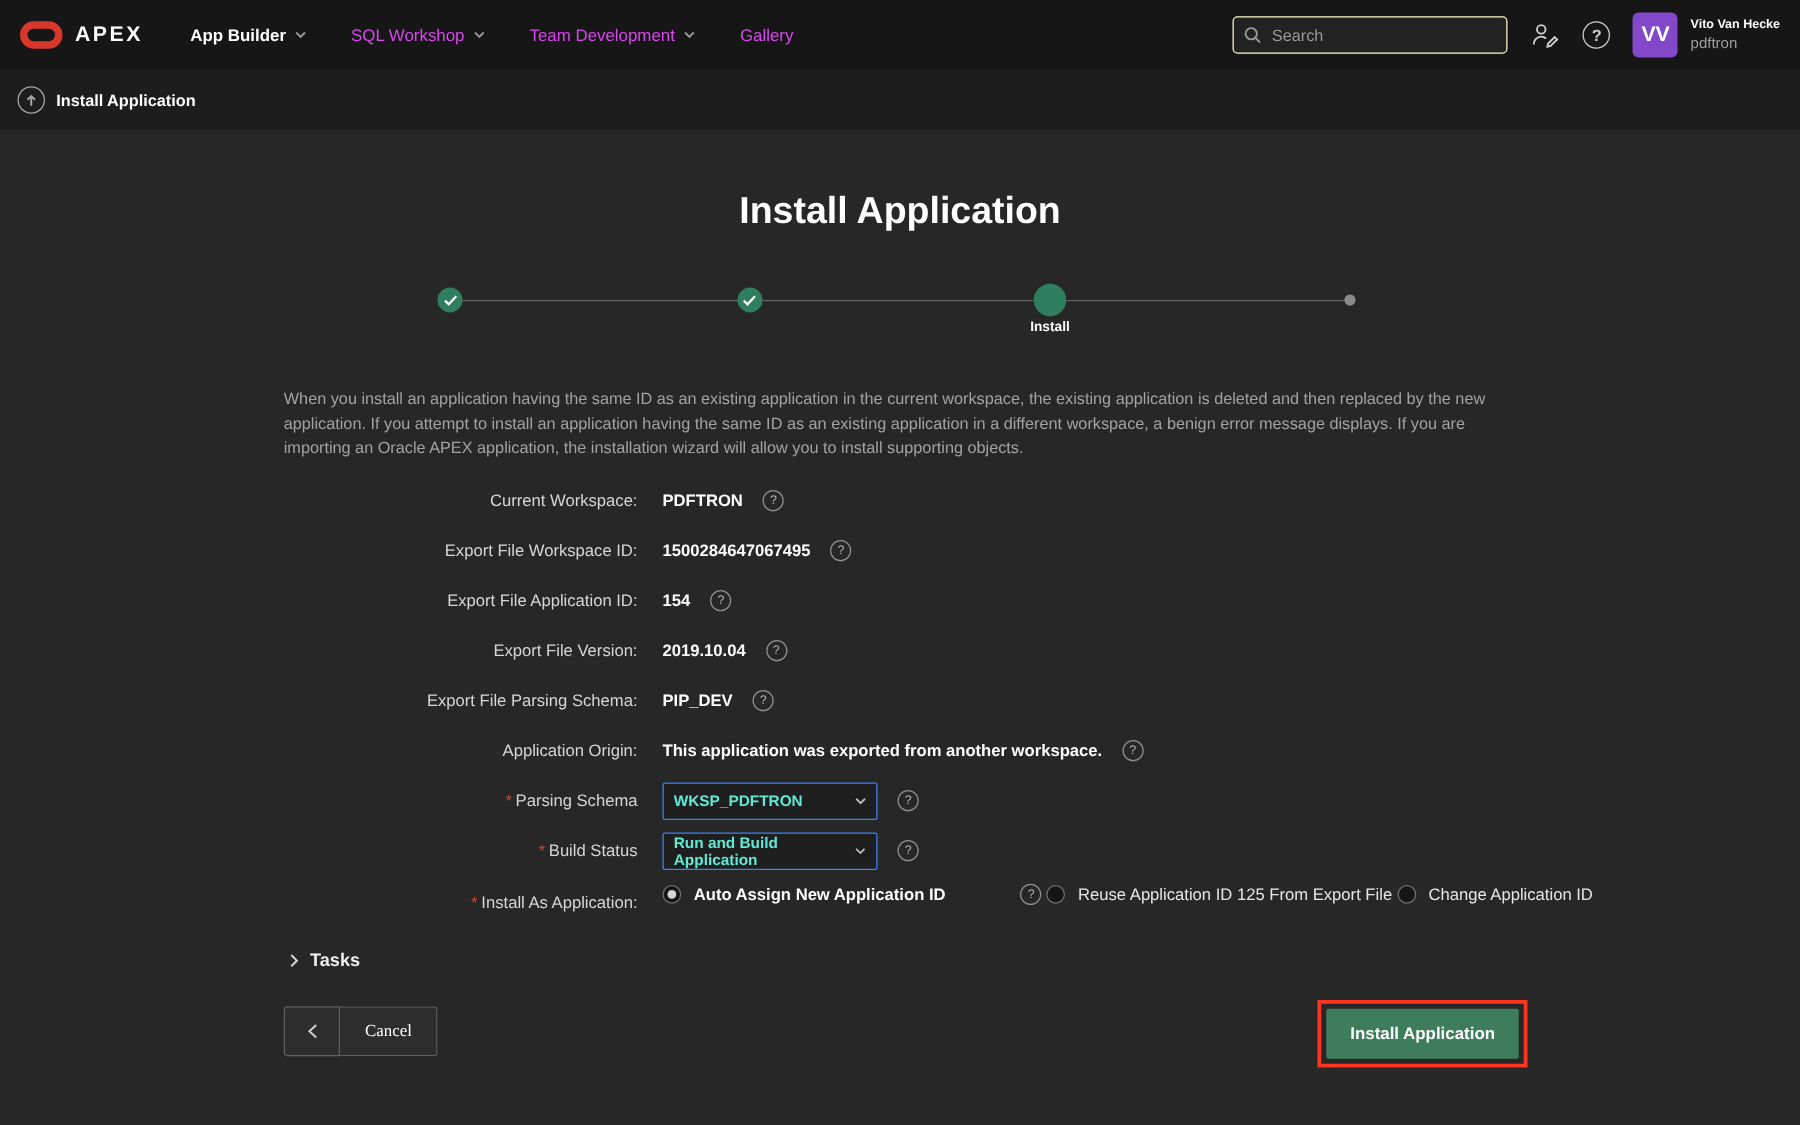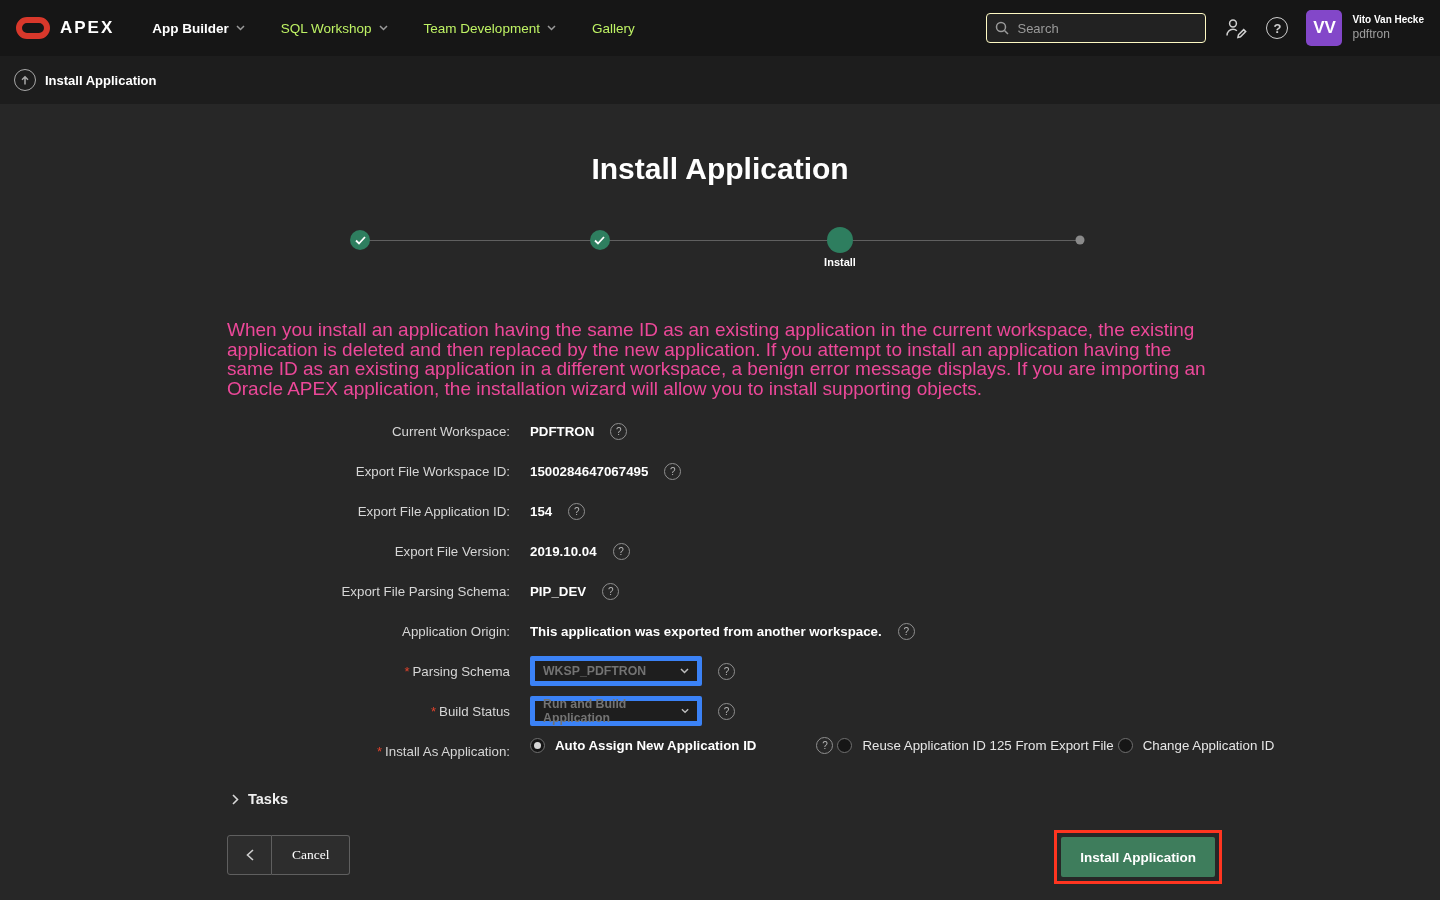--- a/index.html
+++ b/index.html
@@ -5,21 +5,21 @@
   *{box-sizing:border-box;}
   html,body{margin:0;padding:0;}
   body{width:1440px;height:900px;background:#272727;font-family:"Liberation Sans",sans-serif;color:#ededed;overflow:hidden;}
 
   
   .header{height:56px;background:#161616;display:flex;align-items:center;padding:0 16px;}
   .brand{display:flex;align-items:center;margin-right:20px;cursor:pointer;}
   .brand-logo{width:34px;height:22px;border:6px solid #d8382b;border-radius:12px;}
   .brand-name{font-size:17px;font-weight:bold;letter-spacing:2px;color:#fff;margin-left:10px;}
   .nav{display:flex;align-items:center;height:56px;}
-  .nav-item{display:flex;align-items:center;gap:7px;padding:0 18px;height:56px;font-size:13.5px;color:#bef264;cursor:pointer;}
+  .nav-item{display:flex;align-items:center;gap:7px;padding:0 18px;height:56px;font-size:13.5px;color:#d946ef;cursor:pointer;}
   .nav-item.active{color:#fff;font-weight:bold;}
   .search{margin-left:auto;width:220px;height:30px;background:#222;border:1px solid #fef9c3;border-radius:4px;display:flex;align-items:center;padding:0 8px;gap:6px;}
   .search input{flex:1;background:transparent;border:none;outline:none;color:#ddd;font-size:13px;font-family:inherit;min-width:0;}
   .search input::placeholder{color:#9a9a9a;}
   .hicon{margin-left:18px;display:flex;align-items:center;justify-content:center;cursor:pointer;}
   .help-circle{width:22px;height:22px;border:1.5px solid #cfcfcf;border-radius:50%;display:flex;align-items:center;justify-content:center;color:#cfcfcf;font-size:13px;font-weight:bold;}
   .help-circle::before{content:"?";}
   .avatar{width:36px;height:36px;background:#8347c9;border-radius:5px;display:flex;align-items:center;justify-content:center;font-weight:bold;font-size:17px;color:#fff;margin-left:18px;cursor:pointer;}
   .user-meta{margin-left:10px;line-height:1.25;}
   .user-name{font-size:10px;font-weight:bold;color:#fff;}
@@ -34,31 +34,31 @@
   .page-title{margin:46px 0 0;text-align:center;font-size:30px;line-height:38px;font-weight:bold;color:#fff;}
 
   .wizard{position:relative;width:720px;height:58px;margin:39px auto 0;}
   .track{position:absolute;top:13px;left:0;right:0;height:1px;background:#606060;}
   .node{position:absolute;top:13px;transform:translate(-50%,-50%);}
   .node.done{width:20px;height:20px;border-radius:50%;background:#2e7e5f;display:flex;align-items:center;justify-content:center;}
   .node.current{width:26px;height:26px;border-radius:50%;background:#2e7e5f;}
   .node.todo{width:9px;height:9px;border-radius:50%;background:#8a8a8a;}
   .step-label{position:absolute;left:66.667%;top:29px;transform:translateX(-50%);font-weight:bold;font-size:11px;color:#fff;}
 
-  .desc{width:990px;margin:35px 0 0 227px;font-size:19px;line-height:19.5px;color:#ec4899;}
+  .desc{width:990px;margin:24px 0 0 227px;font-size:13px;line-height:19.5px;color:#a3a3a3;}
 
   .form{margin-top:13px;}
   .row{display:flex;align-items:center;min-height:40px;}
   .lbl{flex:0 0 510px;text-align:right;font-size:13.3px;color:#d6d6d6;}
   .star{color:#e0432c;margin-right:3px;font-size:13px;}
   .star::before{content:"*";}
   .val{margin-left:20px;display:flex;align-items:center;font-size:13.3px;font-weight:bold;color:#fff;}
   .help{width:17px;height:17px;border:1px solid #8f8f8f;border-radius:50%;margin-left:16px;display:flex;align-items:center;justify-content:center;font-size:10px;color:#b5b5b5;font-weight:normal;flex:0 0 auto;cursor:pointer;}
   .help::before{content:"?";}
-  .select{width:172px;height:30px;background:#1e1e1e;border:5px solid #3b82f6;border-radius:2px;display:flex;align-items:center;justify-content:space-between;padding:0 8px;font-size:12.3px;font-weight:bold;color:#737373;cursor:pointer;}
+  .select{width:172px;height:30px;background:#1e1e1e;border:1px solid #3b82f6;border-radius:2px;display:flex;align-items:center;justify-content:space-between;padding:0 8px;font-size:12.3px;font-weight:bold;color:#5eead4;cursor:pointer;}
 
   .row.radios{align-items:flex-start;}
   .row.radios .lbl{margin-top:13px;}
   .radio-col{margin-left:20px;display:flex;flex-direction:row;gap:4px;padding:6px 0;}
   .radio-row{display:flex;align-items:center;gap:10px;height:17px;font-size:13.3px;color:#e6e6e6;cursor:pointer;}
   .radio{width:15px;height:15px;border-radius:50%;background:#161616;border:1px solid #6f6f6f;position:relative;flex:0 0 auto;}
   .radio.checked::after{content:"";position:absolute;inset:3px;border-radius:50%;background:#d6d6d6;}
   .radio-row.selected{font-weight:bold;color:#fff;}
   .radio-help{margin-left:50px;}
 

